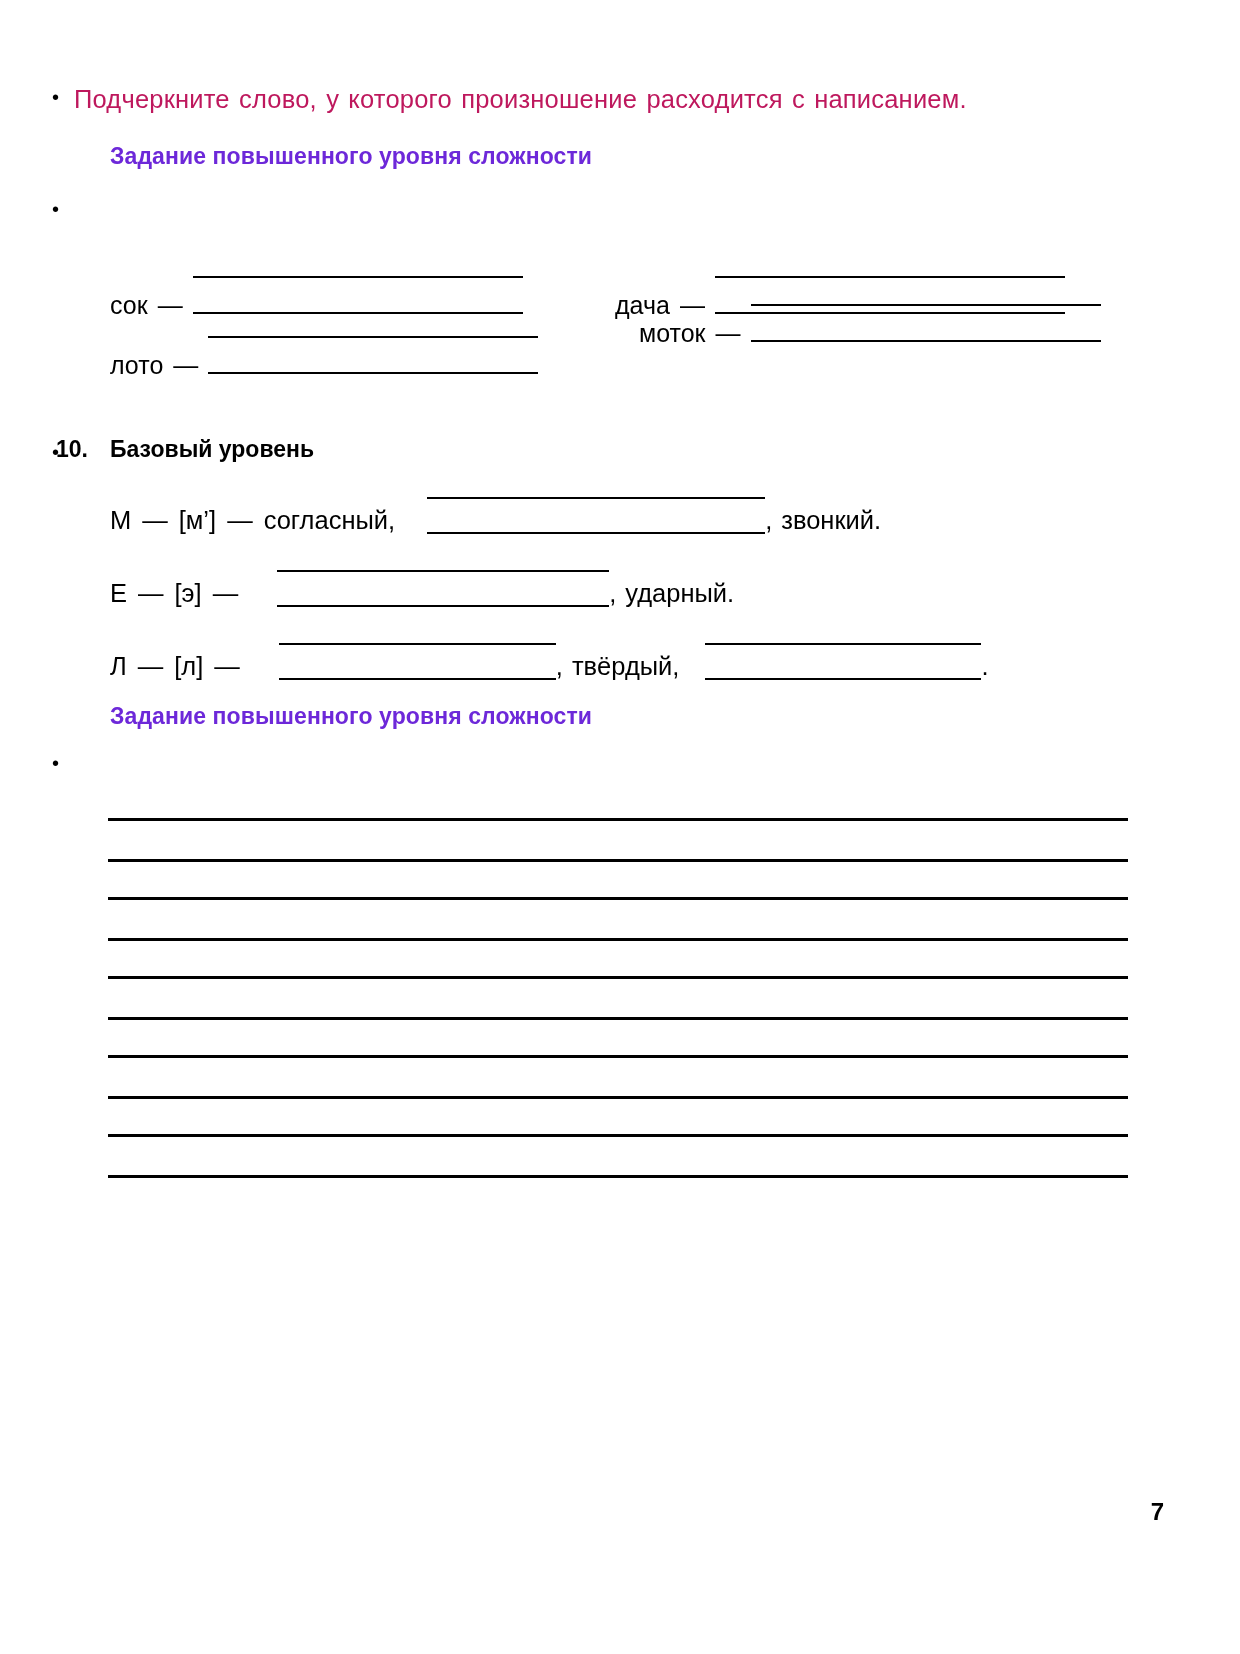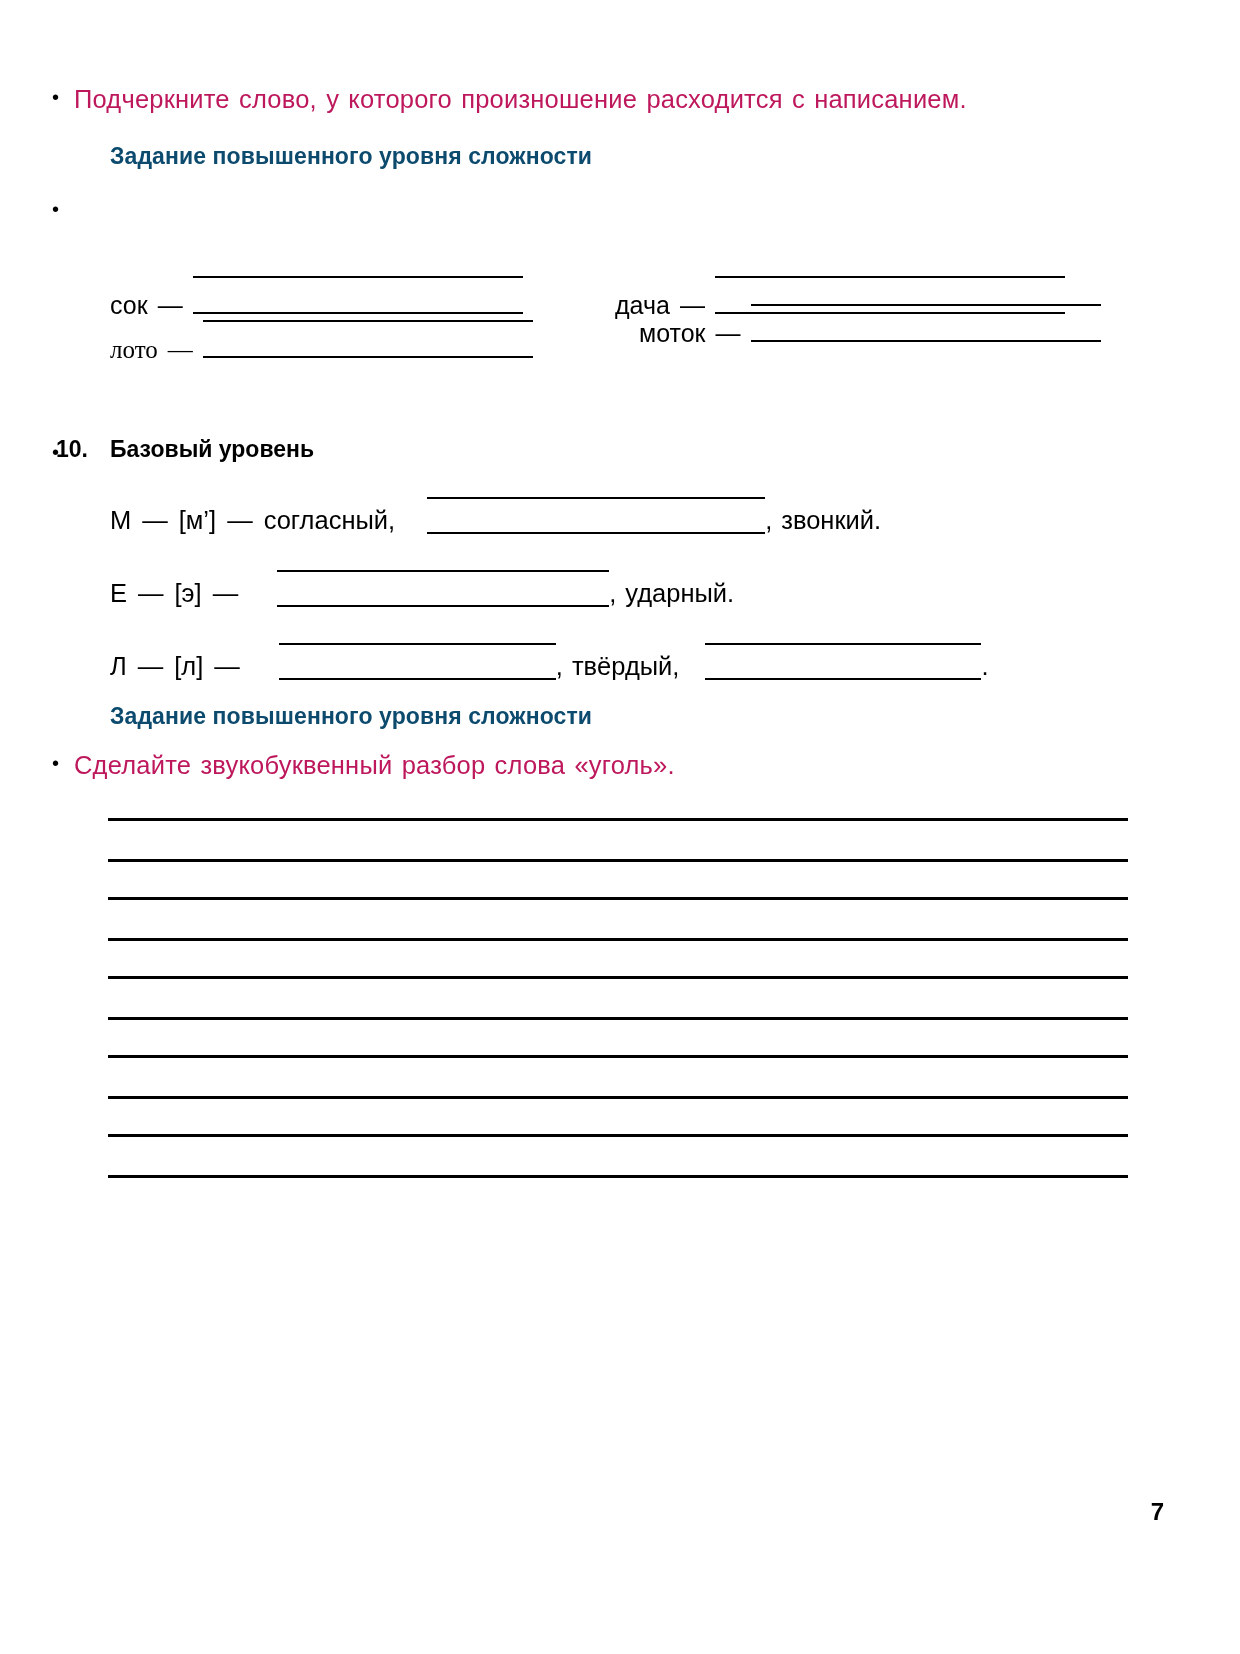--- a/index.html
+++ b/index.html
@@ -36,21 +36,21 @@
     line-height: 42px;
     letter-spacing: 0.2px;
     word-spacing: 2px;
     color: #be185d;
   }
   .section-head {
     position: absolute;
     font-size: 23px;
     font-weight: bold;
     letter-spacing: 0.1px;
-    color: #0c4a6e;
+    color: #6d28d9;
   }
   .num-head {
     position: absolute;
     display: flex;
     align-items: baseline;
     font-size: 23px;
     font-weight: bold;
     color: #000;
   }
   .num-head .num {
@@ -137,21 +137,21 @@
   </div>
 
   <div class="word-grid" style="left:0; top:0;">
 
     <div class="wrow" style="left:110px; top:276px;">
       <span class="wlabel">сок</span>
       <span class="wdash">—</span>
       <span class="blank" style="width:330px;"></span>
     </div>
 
-    <div class="wrow" style="left:110px; top:320px;font-family:Liberation Serif, serif;">
+    <div class="wrow" style="left:110px; top:336px;">
       <span class="wlabel">лото</span>
       <span class="wdash">—</span>
       <span class="blank" style="width:330px;"></span>
     </div>
 
     <div class="wrow" style="left:615px; top:276px;">
       <span class="wlabel">дача</span>
       <span class="wdash">—</span>
       <span class="blank" style="width:350px;"></span>
     </div>
@@ -209,21 +209,20 @@
     <span class="seg">твёрдый,</span>
     <span style="display:inline-block;width:26px;"></span>
     <span class="ph-blank" style="width:276px;"></span>
     <span class="seg">.</span>
   </div>
 
   <div class="section-head" style="left:110px; top:703px;">Задание повышенного уровня сложности</div>
 
   <div class="bullet-row" style="left:52px; top:744px; width:1090px;">
     <span class="bullet-dot">•</span>
-    <span class="bullet-text">Сделайте звукобуквенный разбор слова «уголь».</span>
   </div>
 
   <div id="answer-lines">
       <div class="rule" style="top: 818px;"></div>
       <div class="rule" style="top: 859px;"></div>
       <div class="rule" style="top: 897px;"></div>
       <div class="rule" style="top: 938px;"></div>
       <div class="rule" style="top: 976px;"></div>
       <div class="rule" style="top: 1017px;"></div>
       <div class="rule" style="top: 1055px;"></div>

